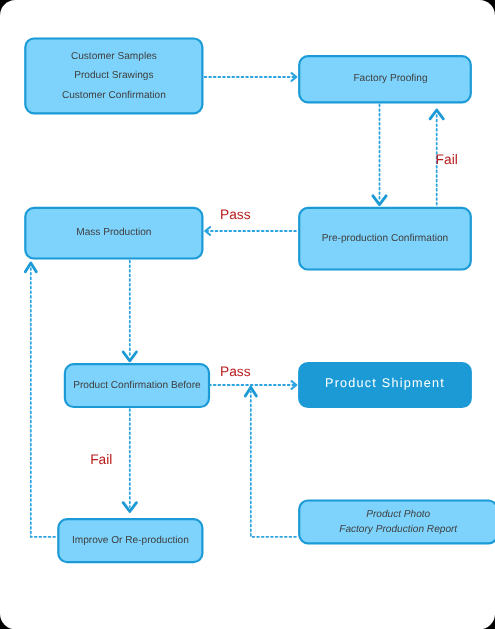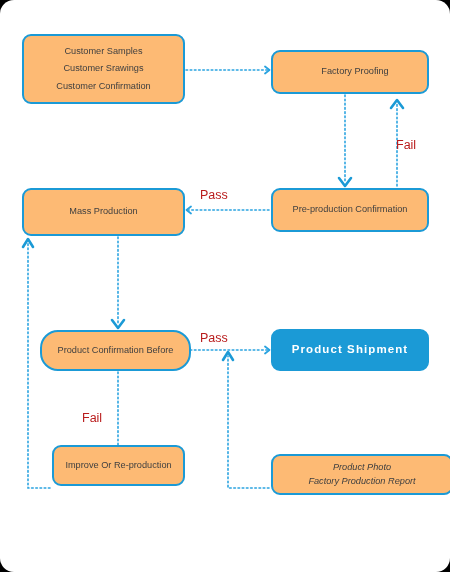--- a/index.html
+++ b/index.html
@@ -27,60 +27,60 @@
     left: 0;
     top: 0;
     width: 450px;
     height: 572px;
   }
   .node {
     position: absolute;
     box-sizing: border-box;
     border: 2px solid #1b9ad6;
     border-radius: 9px;
-    background: #fdba74;
+    background: #7dd3fc;
     display: flex;
     flex-direction: column;
     align-items: center;
     justify-content: center;
     color: #404040;
     font-size: 9.2px;
     line-height: 1.0;
     text-align: center;
     z-index: 3;
   }
   .node .line {
     display: block;
     padding: 0 4px;
   }
   .node.multi .line { margin: 4.2px 0; }
   .node.two .line { margin: 2.6px 0; }
   .node.filled {
     background: #1b9ad6;
     border-color: #1b9ad6;
     color: #ffffff;
-    font-weight: bold;
+    font-weight: normal;
     font-size: 11.5px;
     letter-spacing: 1.1px;
   }
   .edge-label {
     position: absolute;
     color: #b91c1c;
     font-size: 12.5px;
     z-index: 4;
     white-space: nowrap;
   }
   
   #node-customer-inputs { left: 22px;  top: 34px;  width: 163px; height: 70px; }
   #node-factory-proofing { left: 271px; top: 50px;  width: 158px; height: 44px; padding-left: 10px; }
   #node-mass-production  { left: 22px;  top: 188px; width: 163px; height: 48px; text-align: center; }
-  #node-preproduction    { left: 271px; top: 188px; width: 158px; height: 44px; }
-  #node-product-confirmation { left: 40px; top: 330px; width: 151px; height: 41px; border-radius: 18px; }
+  #node-preproduction    { left: 271px; top: 188px; width: 158px; height: 58px; }
+  #node-product-confirmation { left: 58px; top: 330px; width: 133px; height: 41px; }
   #node-product-shipment { left: 271px; top: 329px; width: 158px; height: 42px; }
-  #node-improve          { left: 52px;  top: 445px; width: 133px; height: 41px; }
+  #node-improve          { left: 52px;  top: 471px; width: 133px; height: 41px; }
   #node-product-photo    { left: 271px; top: 454px; width: 182px; height: 41px; font-style: italic; }
   
   #label-fail-top   { left: 396px; top: 138px; }
   #label-pass-mid   { left: 200px; top: 188px; }
   #label-pass-ship  { left: 200px; top: 331px; }
   #label-fail-left  { left: 82px;  top: 411px; }
 </style>
 </head>
 <body>
 
@@ -139,21 +139,21 @@
     </g>
 
     <g>
       <path class="dot" d="M269,488 L228,488 L228,356"></path>
       <path class="head" d="M223,360 L228,352 L233,360"></path>
     </g>
   </svg>
 
   <div class="node multi" id="node-customer-inputs">
     <span class="line">Customer Samples</span>
-    <span class="line">Customer Srawings</span>
+    <span class="line">Product Srawings</span>
     <span class="line">Customer Confirmation</span>
   </div>
 
   <div class="node" id="node-factory-proofing">
     <span class="line">Factory Proofing</span>
   </div>
 
   <div class="node" id="node-mass-production">
     <span class="line">Mass Production</span>
   </div>

